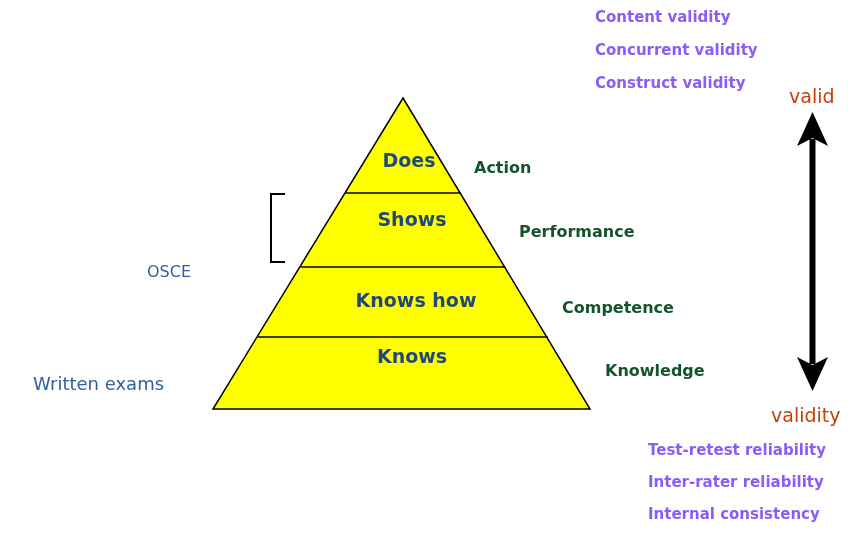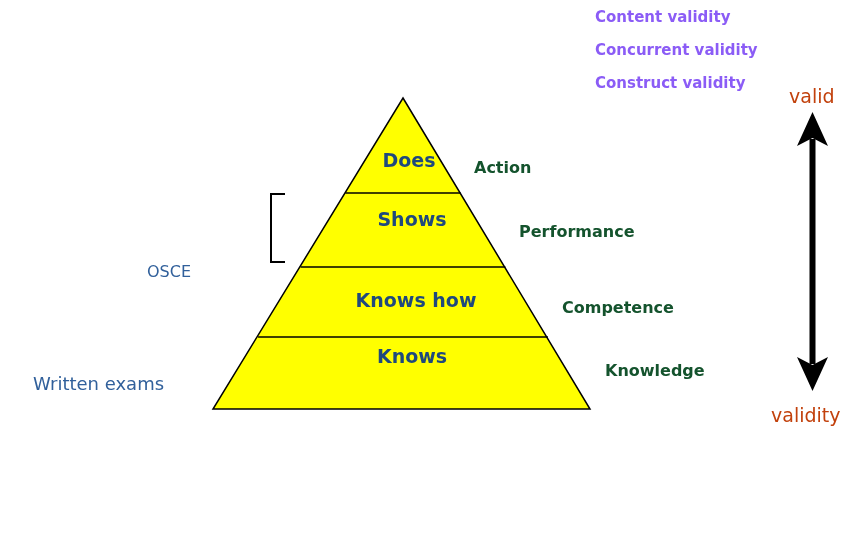--- a/index.html
+++ b/index.html
@@ -91,20 +91,25 @@
   <div class="descriptor" style="left:519px; top:222px;">Performance</div>
   <div class="descriptor" style="left:605px; top:361px;">Knowledge</div>
   <div class="descriptor" style="left:562px; top:298px;">Competence</div>
 
   <div class="bold-list" style="left:595px; top:8px;">
     <div class="item">Content validity</div>
     <div class="item">Concurrent validity</div>
     <div class="item">Construct validity</div>
   </div>
 
+  <div class="bold-list" style="left:648px; top:441px; gap:14px;">
+    <div class="item">Test-retest reliability</div>
+    <div class="item">Inter-rater reliability</div>
+    <div class="item">Internal consistency</div>
+  </div>
 
   <div class="axis-label" style="left:789px; top:85px;">valid</div>
   <div class="axis-label" style="left:771px; top:404px;">validity</div>
 
   <div class="method-label" id="osce-label" style="left:147px; top:214px;">OSCE</div>
   <div class="method-label" id="written-exams-label" style="left:13px; top:373px;margin-left:20px;">Written exams</div>
 
 </div>
 
 </body></html>

